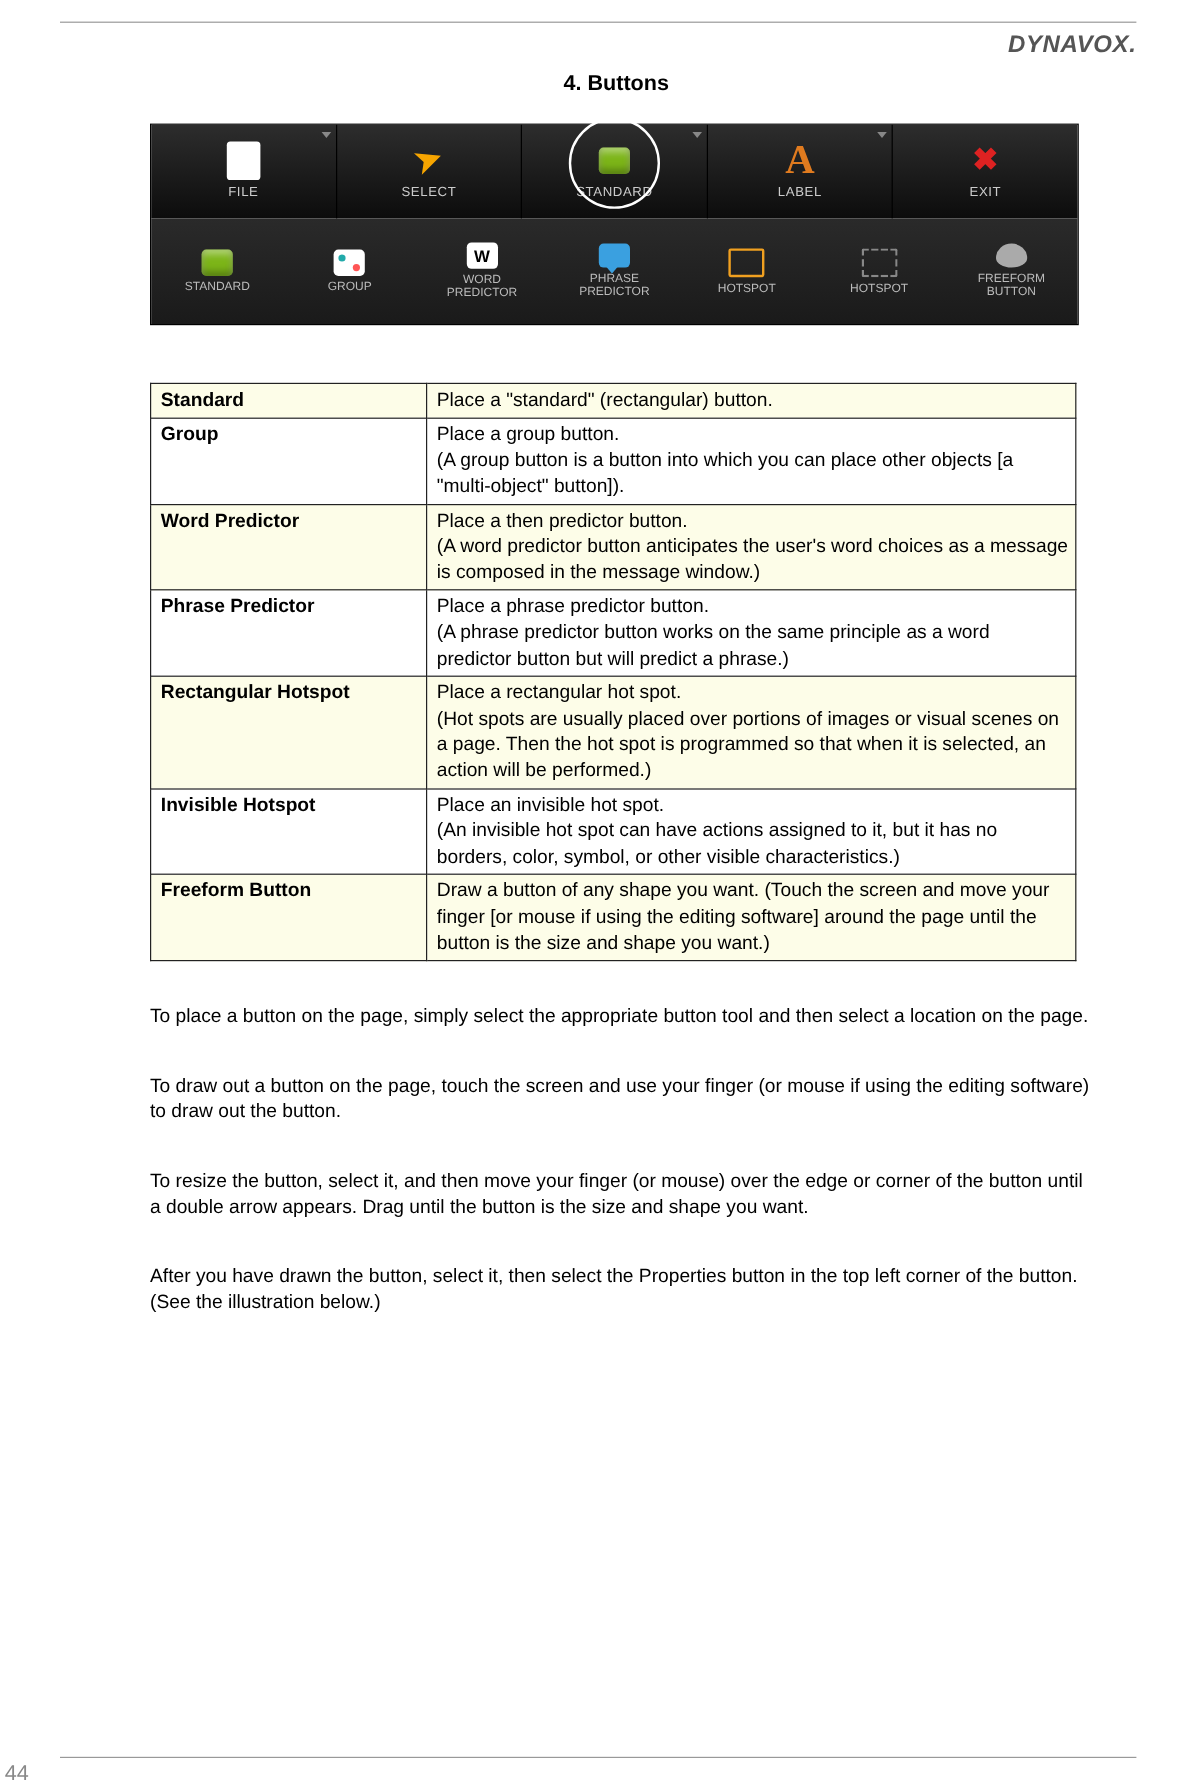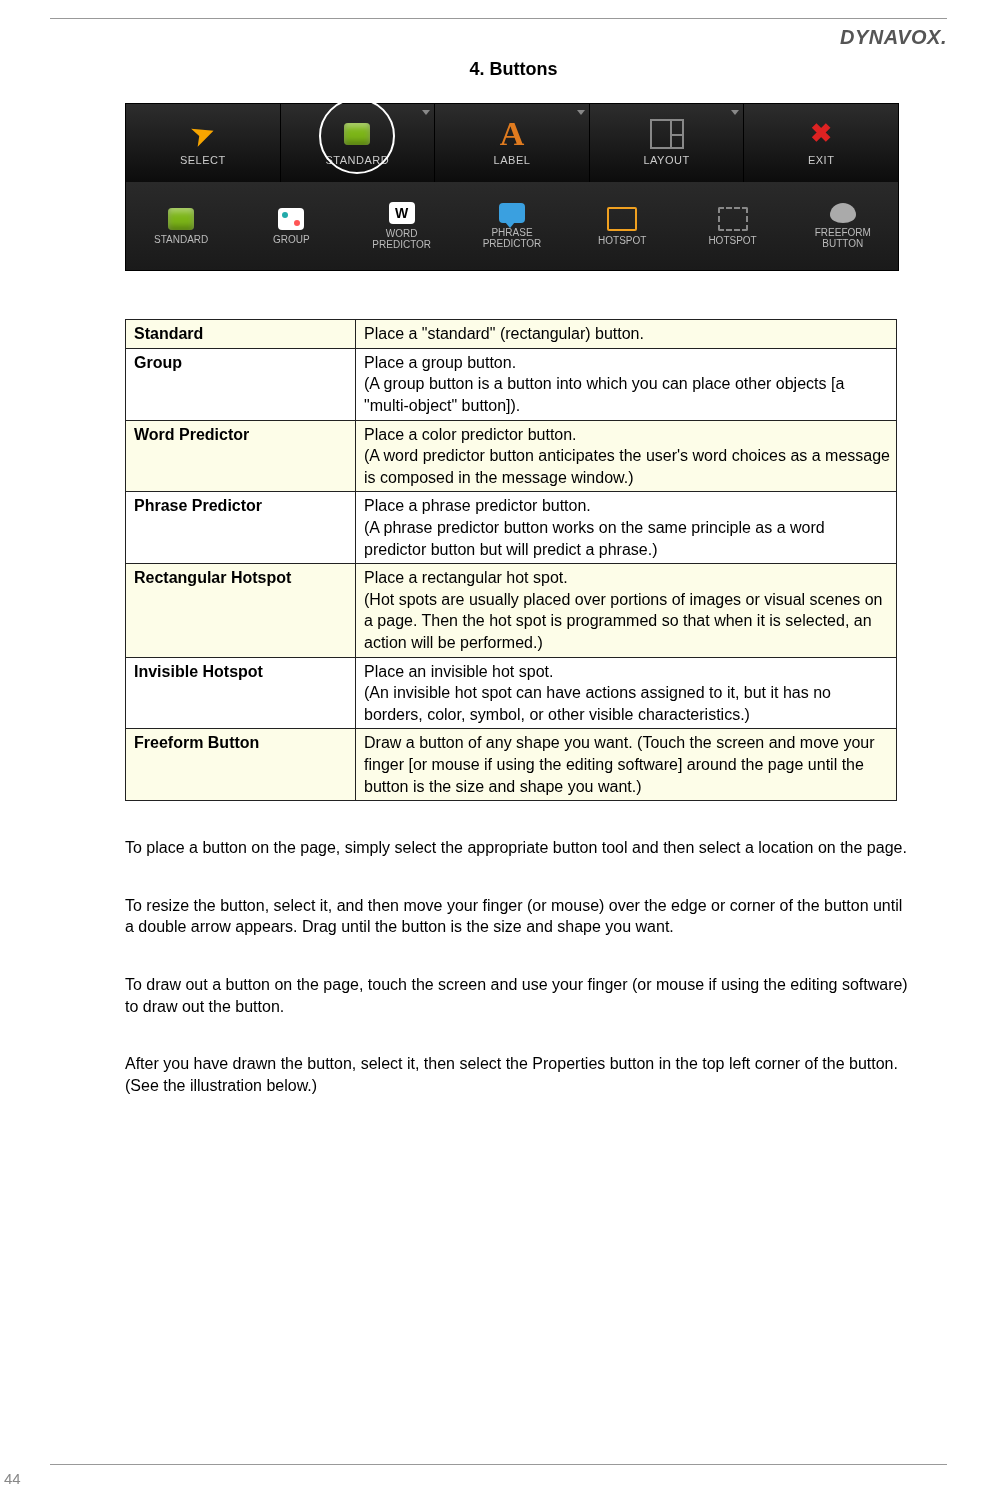--- a/index.html
+++ b/index.html
@@ -169,62 +169,62 @@
   }
   .footer-rule {
     position: absolute;
     left: 50px; right: 50px; bottom: 42px;
     border-top: 1px solid #999;
   }
   .page-num {
     position: absolute;
     left: 4px;
     bottom: 18px;
-    font-size: 15px;
+    font-size: 18px;
     color: #888;
   }
 </style>
 </head>
 <body>
 
 <div class="page">
   <div class="header-rule"></div>
   <div class="brand">DYNAVOX.</div>
 
   <div class="section-title">4. Buttons</div>
 
   <div class="content">
 
     <div class="toolbar">
       <div class="tbar-row1">
+        <div class="tcell">
+          <span class="dd"></span>
+          <span class="ic">
+              <span class="ic-file"></span>
+            </span>
+          <span class="lbl">FILE</span>
+        </div>
         <div class="tcell">
           <span class="ic ic-select">➤</span>
           <span class="lbl">SELECT</span>
         </div>
         <div class="tcell" style="position:relative;">
           <span class="dd"></span>
           <span class="circle-hi"></span>
           <span class="ic">
               <span class="ic-std"></span>
             </span>
           <span class="lbl">STANDARD</span>
         </div>
         <div class="tcell">
           <span class="dd"></span>
           <span class="ic ic-label">A</span>
           <span class="lbl">LABEL</span>
         </div>
         <div class="tcell">
-          <span class="dd"></span>
-          <span class="ic">
-              <span class="ic-layout"></span>
-            </span>
-          <span class="lbl">LAYOUT</span>
-        </div>
-        <div class="tcell">
           <span class="ic ic-exit">✖</span>
           <span class="lbl">EXIT</span>
         </div>
       </div>
 
       <div class="tbar-row2">
         <div class="scell">
           <span class="ic-std"></span>
           <span class="lbl2">STANDARD</span>
         </div>
@@ -260,21 +260,21 @@
           <tr class="shade">
             <td class="term">Standard</td>
             <td><span>Place a "standard" (rectangular) button.</span></td>
           </tr>
           <tr>
             <td class="term">Group</td>
             <td><span>Place a group button.</span><span class="desc-extra">(A group button is a button into which you can place other objects [a "multi-object" button]).</span></td>
           </tr>
           <tr class="shade">
             <td class="term">Word Predictor</td>
-            <td><span>Place a color predictor button.</span><span class="desc-extra">(A word predictor button anticipates the user's word choices as a message is composed in the message window.)</span></td>
+            <td><span>Place a then predictor button.</span><span class="desc-extra">(A word predictor button anticipates the user's word choices as a message is composed in the message window.)</span></td>
           </tr>
           <tr>
             <td class="term">Phrase Predictor</td>
             <td><span>Place a phrase predictor button.</span><span class="desc-extra">(A phrase predictor button works on the same principle as a word predictor button but will predict a phrase.)</span></td>
           </tr>
           <tr class="shade">
             <td class="term">Rectangular Hotspot</td>
             <td><span>Place a rectangular hot spot.</span><span class="desc-extra">(Hot spots are usually placed over portions of images or visual scenes on a page. Then the hot spot is programmed so that when it is selected, an action will be performed.)</span></td>
           </tr>
           <tr>
@@ -283,22 +283,22 @@
           </tr>
           <tr class="shade">
             <td class="term">Freeform Button</td>
             <td><span>Draw a button of any shape you want. (Touch the screen and move your finger [or mouse if using the editing software] around the page until the button is the size and shape you want.)</span></td>
           </tr>
         </tbody>
     </table>
 
     <div id="paras">
         <div class="para">To place a button on the page, simply select the appropriate button tool and then select a location on the page.</div>
+        <div class="para">To draw out a button on the page, touch the screen and use your finger (or mouse if using the editing software) to draw out the button.</div>
         <div class="para">To resize the button, select it, and then move your finger (or mouse) over the edge or corner of the button until a double arrow appears. Drag until the button is the size and shape you want.</div>
-        <div class="para">To draw out a button on the page, touch the screen and use your finger (or mouse if using the editing software) to draw out the button.</div>
         <div class="para">After you have drawn the button, select it, then select the Properties button in the top left corner of the button. (See the illustration below.)</div>
       </div>
 
   </div>
 
   <div class="footer-rule"></div>
   <div class="page-num">44</div>
 </div>
 
 </body></html>

